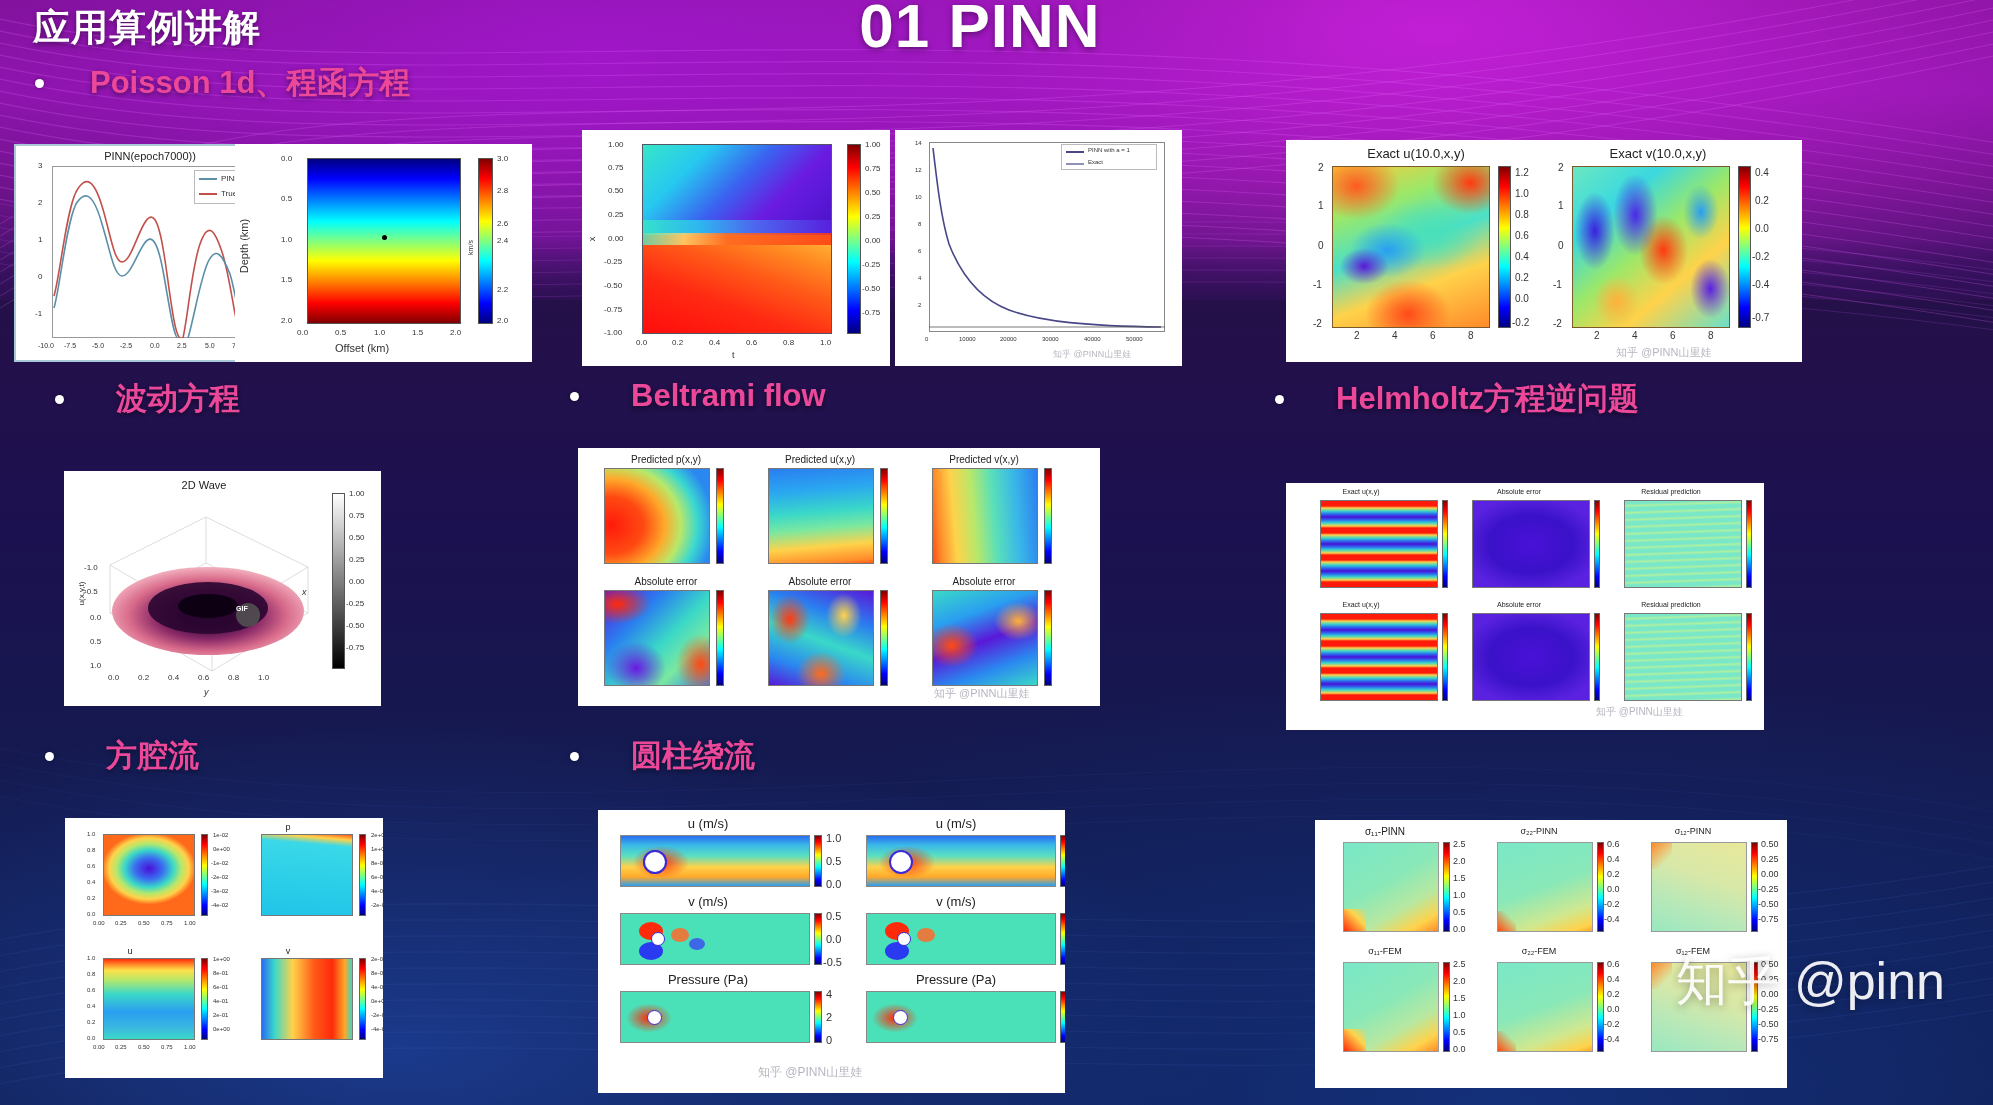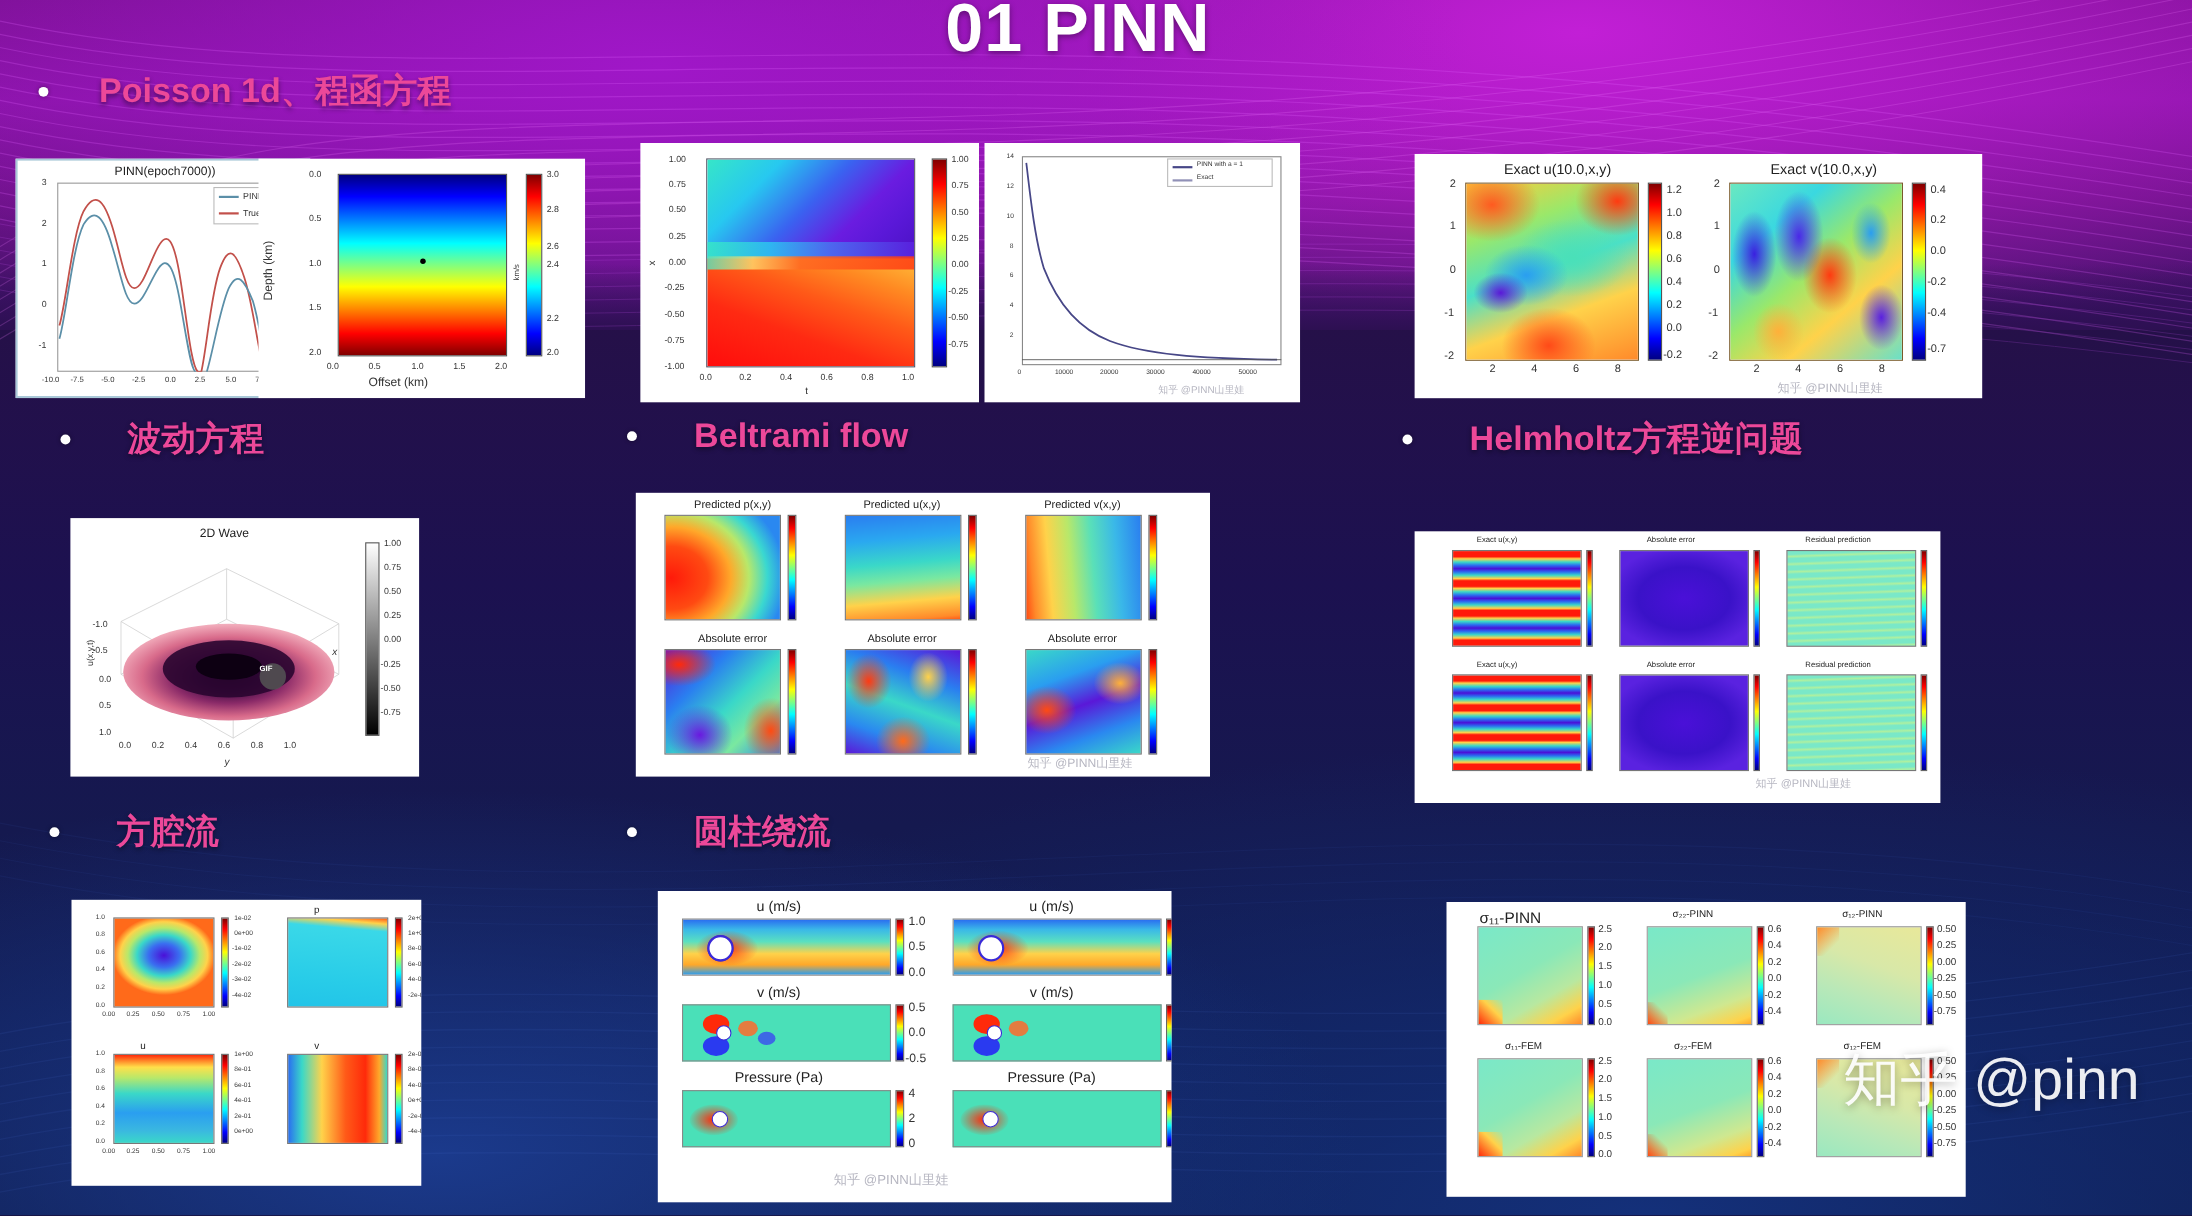--- a/index.html
+++ b/index.html
@@ -142,20 +142,21 @@
         <path d="M-40,388 C500,268 1200,448 2040,298"></path>
     </g>
     <g fill="none" stroke="#3e63c4" stroke-width="1" opacity="0.28">
       <path d="M-40,180 C600,320 1300,120 2040,260"></path>
         <path d="M-40,196 C600,336 1300,136 2040,276"></path>
       <path d="M-40,212 C600,352 1300,152 2040,292"></path>
         <path d="M-40,228 C600,368 1300,168 2040,308"></path>
     </g>
   </svg>
 
+  <div class="hdr-left">应用算例讲解</div>
   <div class="hdr-center">01 PINN</div>
 
   <div class="bullet-row" style="left:35px; top:62px; gap:46px;">
     <span class="bdot"></span>
     <span class="btext">Poisson 1d、程函方程</span>
   </div>
 
   <div class="bullet-row" style="left:55px; top:378px; gap:52px;">
     <span class="bdot"></span>
     <span class="btext">波动方程</span>
@@ -668,21 +669,21 @@
     <div class="plotarea" style="left:268px; top:181px; width:190px; height:52px; border:1px solid #888; background:#4ae0b8;">
       <div style="position:absolute; left:6px; top:12px; width:44px; height:28px; border-radius:50%; background:radial-gradient(ellipse,#ff2a0a 0%,rgba(255,42,10,0) 74%);"></div>
       <div style="position:absolute; left:26px; top:18px; width:15px; height:15px; border-radius:50%; background:#fff; border:1px solid #3a2ad8;"></div>
     </div>
     <div class="cb jet-v" style="left:462px; top:181px; width:8px; height:52px; border:1px solid #666;"></div>
 
     <div class="wm-dark" style="left:160px; top:254px; font-size:12px;">知乎 @PINN山里娃</div>
   </div>
 
   <div class="fig" style="left:1315px; top:820px; width:472px; height:268px; background:#fff;">
-    <div class="ax-title" style="left:6px; top:6px; width:104px; font-size:14px;">σ₁₁-PINN</div>
+    <div class="ax-title" style="left:18px; top:6px; width:104px; font-size:10px;">σ₁₁-PINN</div>
     <div class="plotarea" style="left:28px; top:22px; width:96px; height:90px; border:1px solid #999;
          background:linear-gradient(150deg,#7ae8c8 0%,#8ae8b8 45%,#b8e8a0 70%,#ffd24a 88%,#ff8a2a 100%);">
       <div style="position:absolute; left:0; bottom:0; width:22px; height:22px; background:linear-gradient(45deg,#ff2a0a,#ffd24a 60%,rgba(255,210,74,0));"></div>
     </div>
     <div class="cb jet-v" style="left:128px; top:22px; width:7px; height:90px; border:1px solid #666;"></div>
     <div class="tick" style="left:138px; top:19px; font-size:9px;">2.5</div>
     <div class="tick" style="left:138px; top:36px; font-size:9px;">2.0</div>
     <div class="tick" style="left:138px; top:53px; font-size:9px;">1.5</div>
     <div class="tick" style="left:138px; top:70px; font-size:9px;">1.0</div>
     <div class="tick" style="left:138px; top:87px; font-size:9px;">0.5</div>

